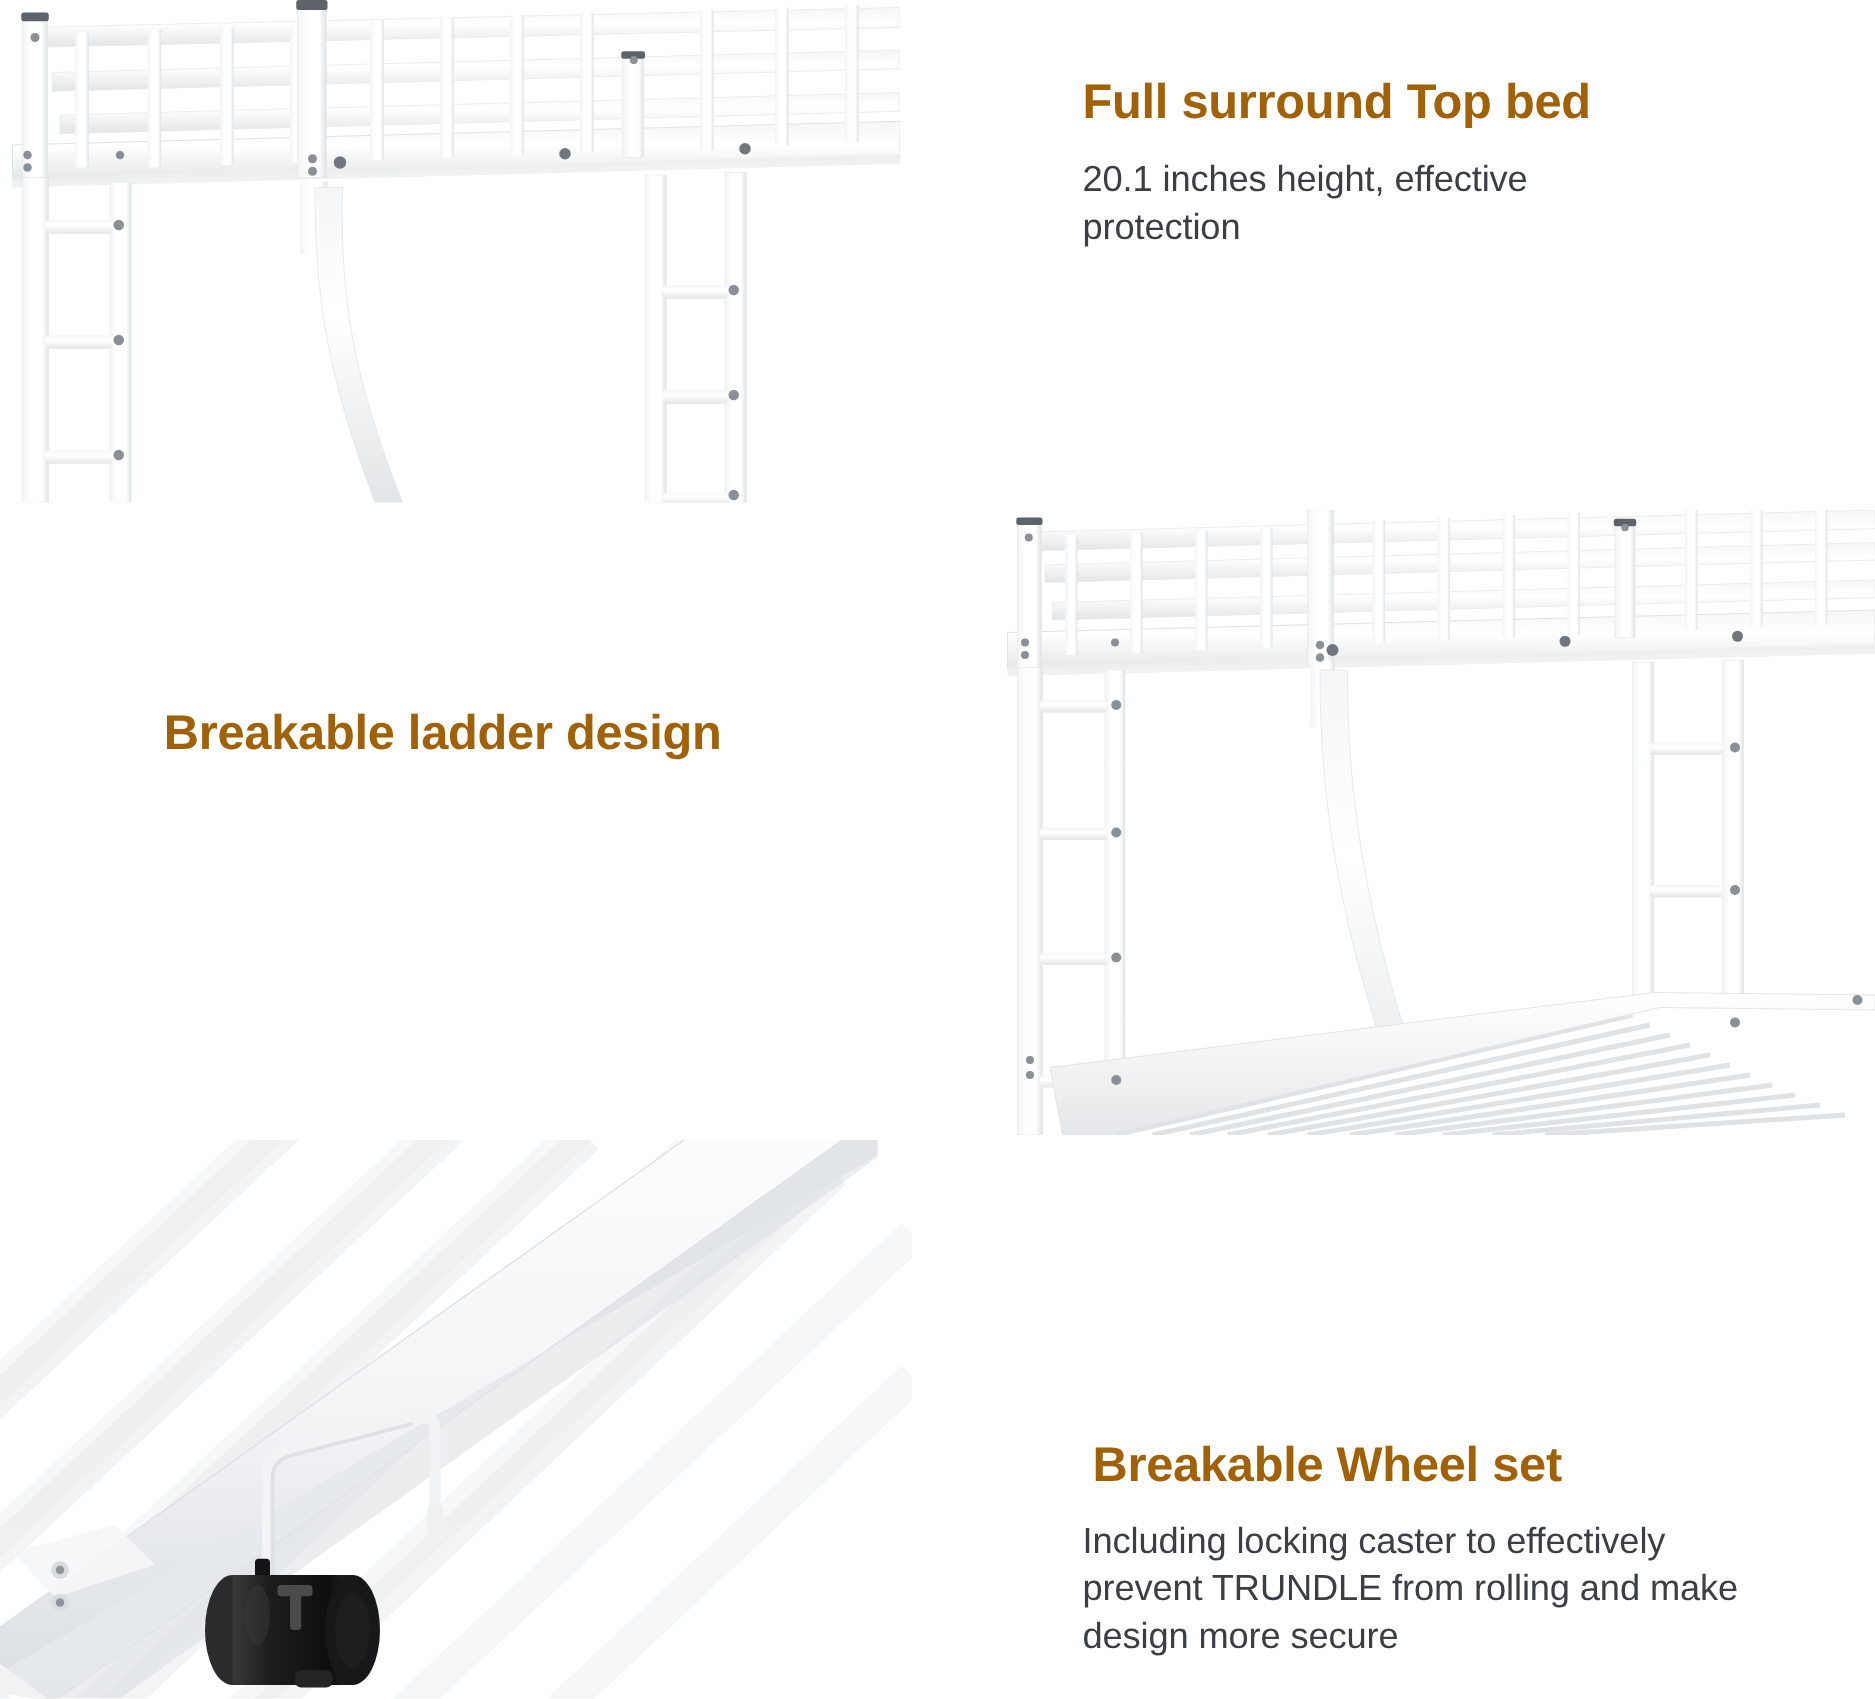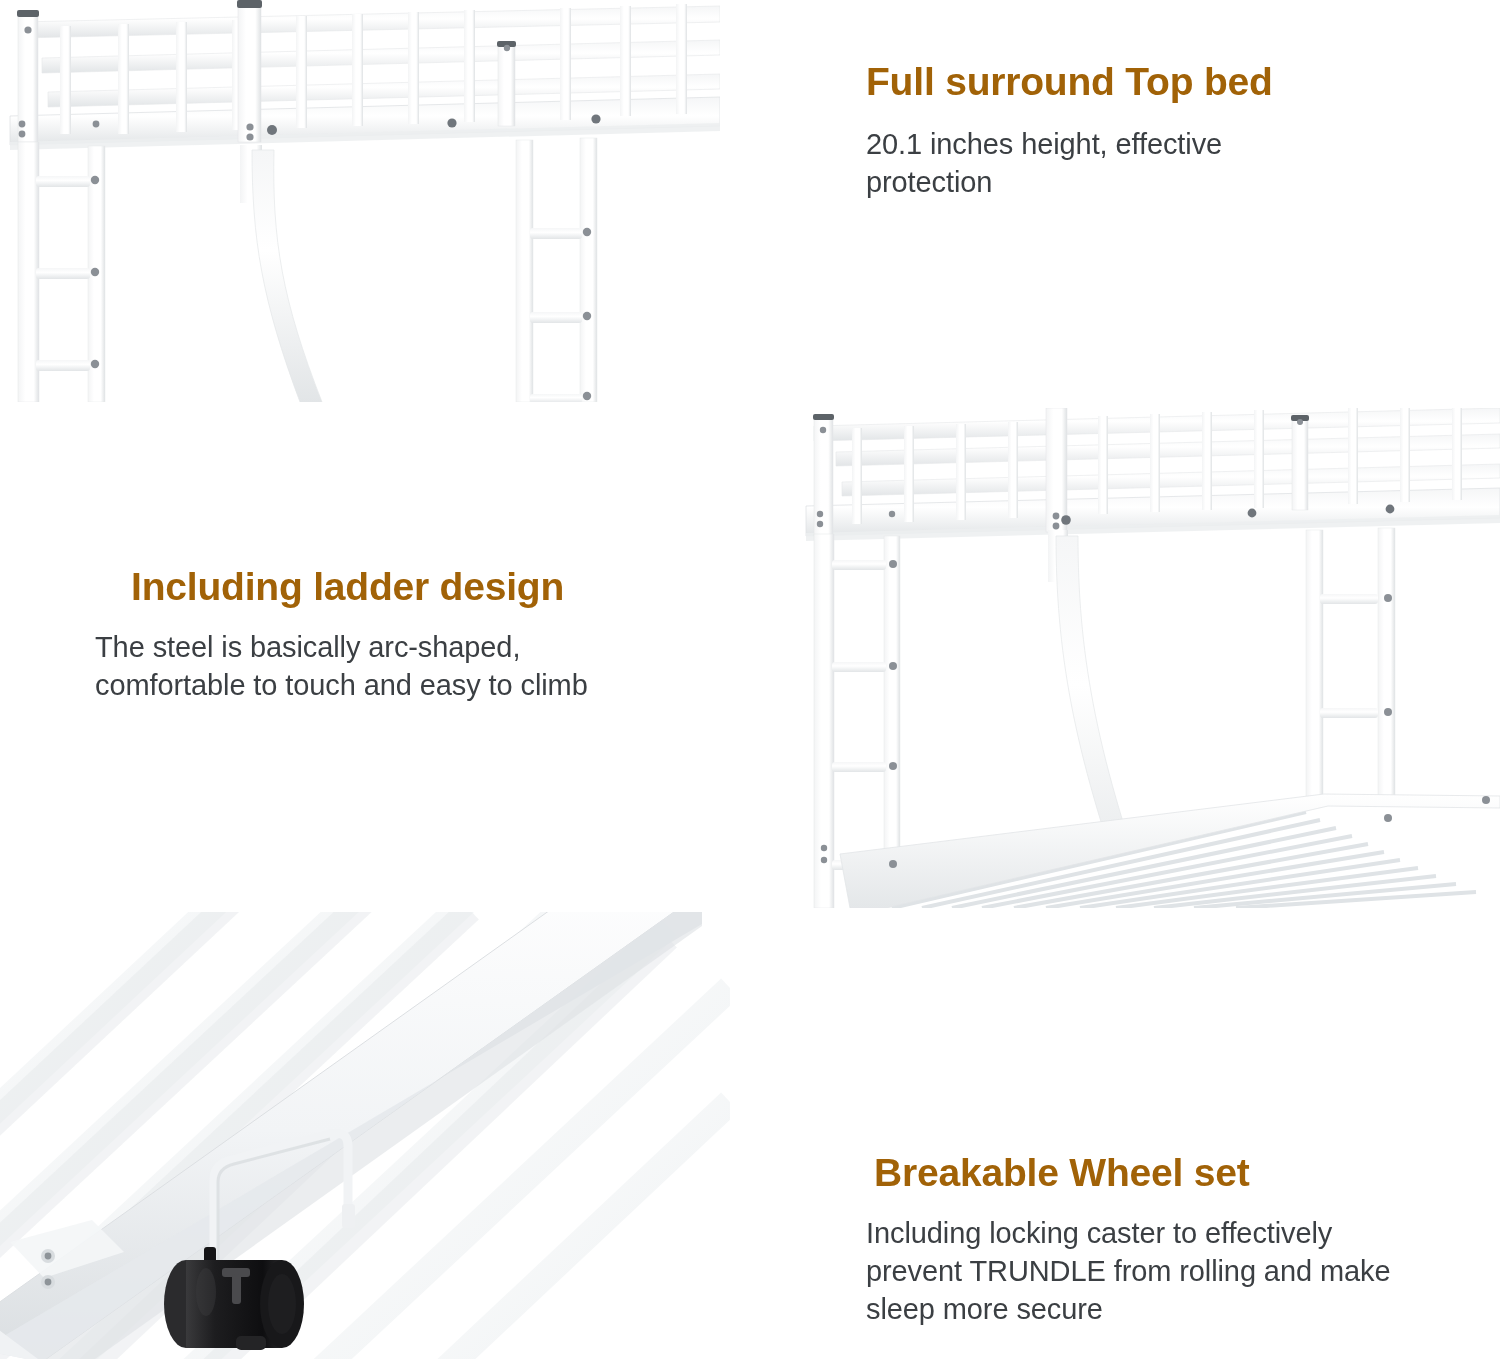--- a/index.html
+++ b/index.html
@@ -134,22 +134,21 @@
       </g>
     </svg>
   </div>
 
   <div id="tb-top-right">
     <div class="feature-heading">Full surround Top bed</div>
     <div class="feature-body">20.1 inches height, effective protection</div>
   </div>
 
   <div id="tb-mid-left">
-    <div class="feature-heading">Including ladder design</div>
-    <div class="feature-body">The steel is basically arc-shaped, comfortable to touch and easy to climb</div>
+    <div class="feature-heading">Breakable ladder design</div>
   </div>
 
   <div class="photo" id="photo-mid-right">
     <svg viewBox="0 0 700 500" preserveAspectRatio="none">
       <defs>
         <linearGradient id="tubeV2" x1="0" y1="0" x2="1" y2="0">
           <stop offset="0%" stop-color="#f3f4f5"></stop>
             <stop offset="35%" stop-color="#ffffff"></stop>
           <stop offset="75%" stop-color="#ffffff"></stop>
             <stop offset="100%" stop-color="#dfe2e4"></stop>
@@ -319,16 +318,16 @@
         <rect x="232" y="362" width="9" height="30" rx="3" fill="#4a4a4d"></rect>
 
         <rect x="236" y="424" width="30" height="14" rx="5" fill="#242426"></rect>
         <ellipse cx="206" cy="380" rx="10" ry="24" fill="#3c3c3f" opacity="0.45"></ellipse>
       </g>
     </svg>
   </div>
 
   <div id="tb-bot-right">
     <div class="feature-heading">Breakable Wheel set</div>
-    <div class="feature-body">Including locking caster to effectively prevent TRUNDLE from rolling and make sleep more secure</div>
+    <div class="feature-body">Including locking caster to effectively prevent TRUNDLE from rolling and make design more secure</div>
   </div>
 
 </div>
 
 </body></html>

